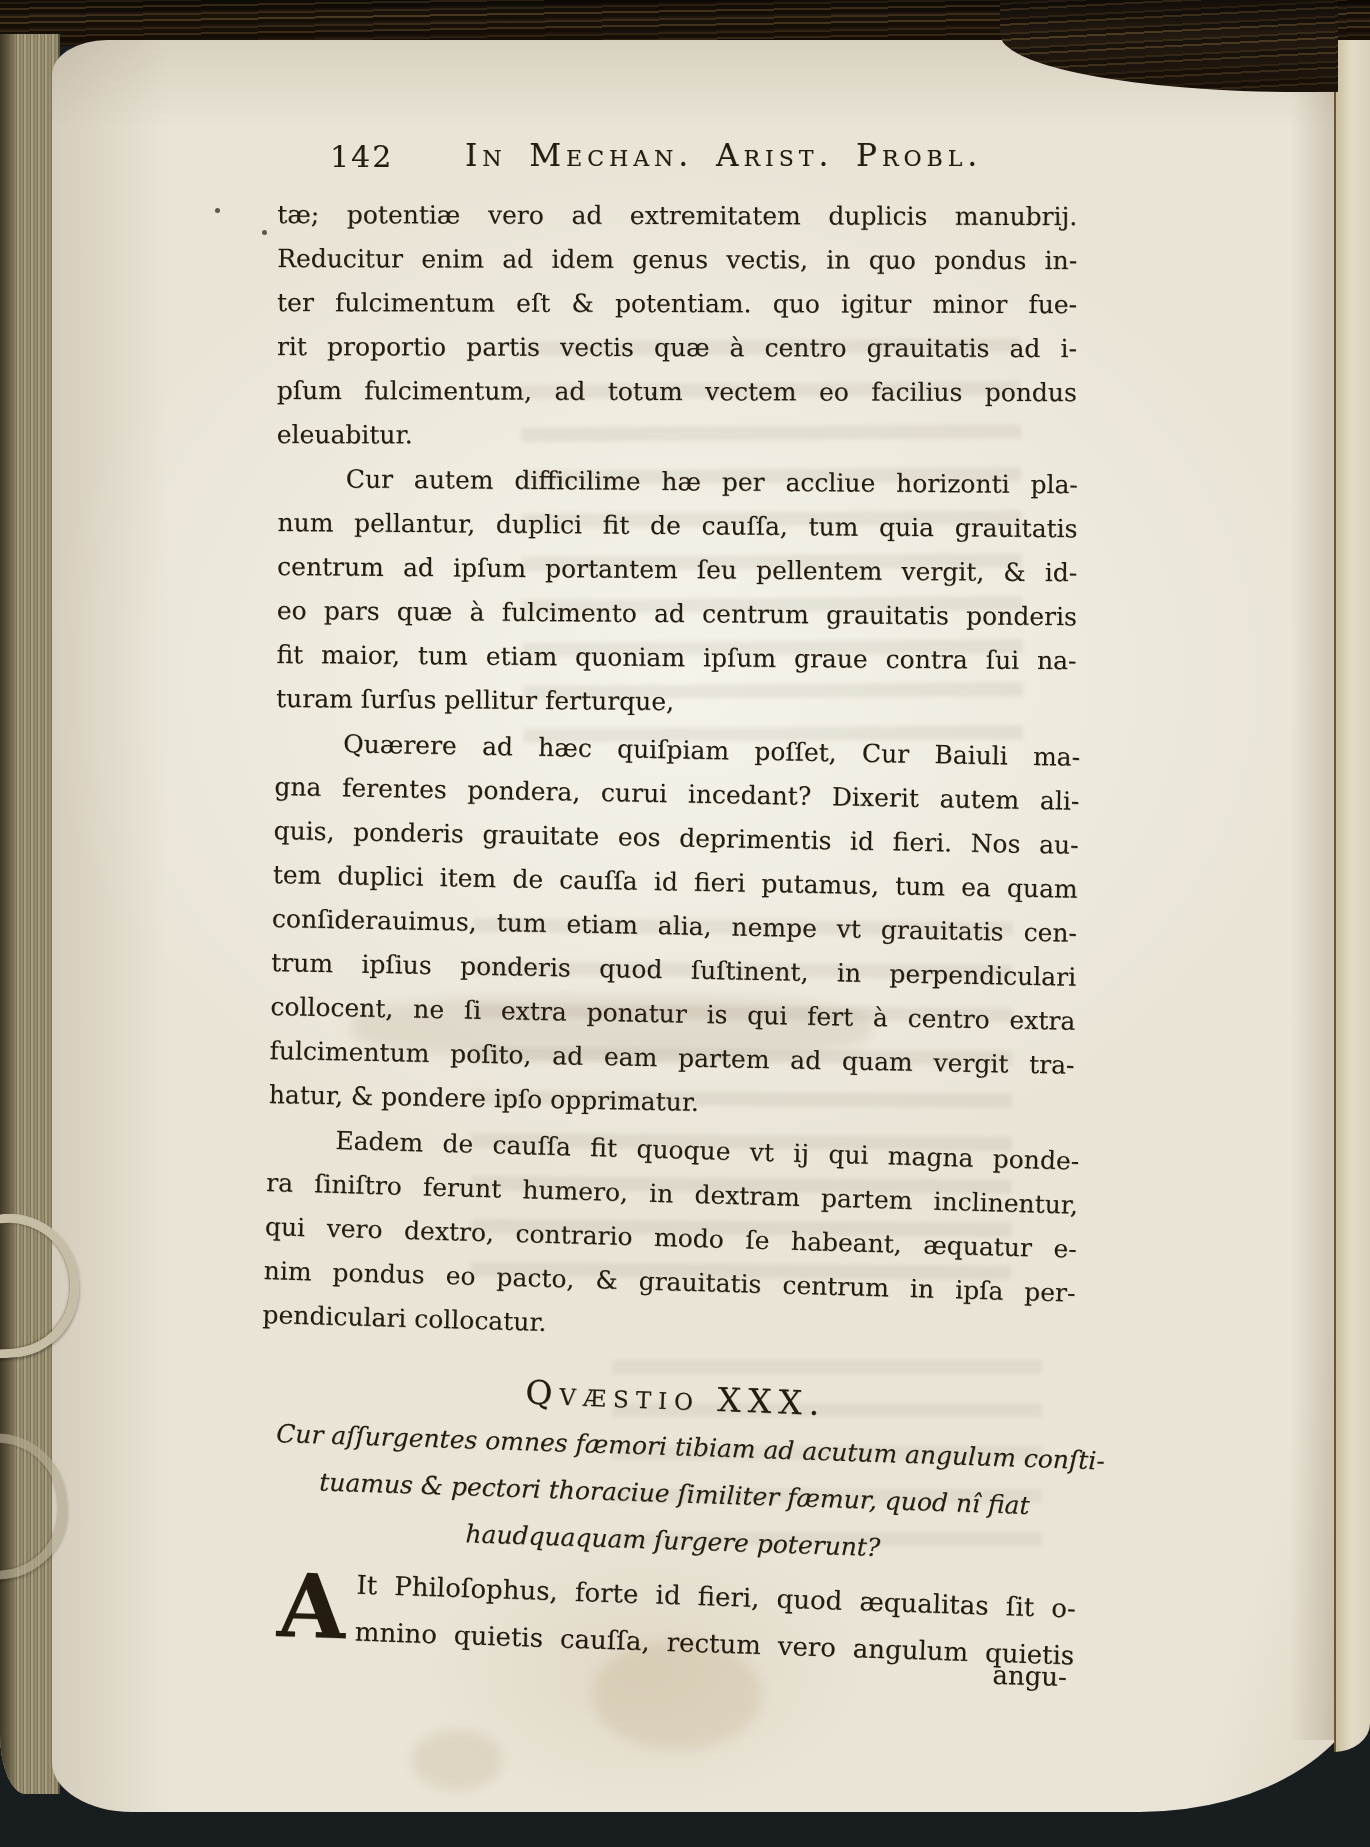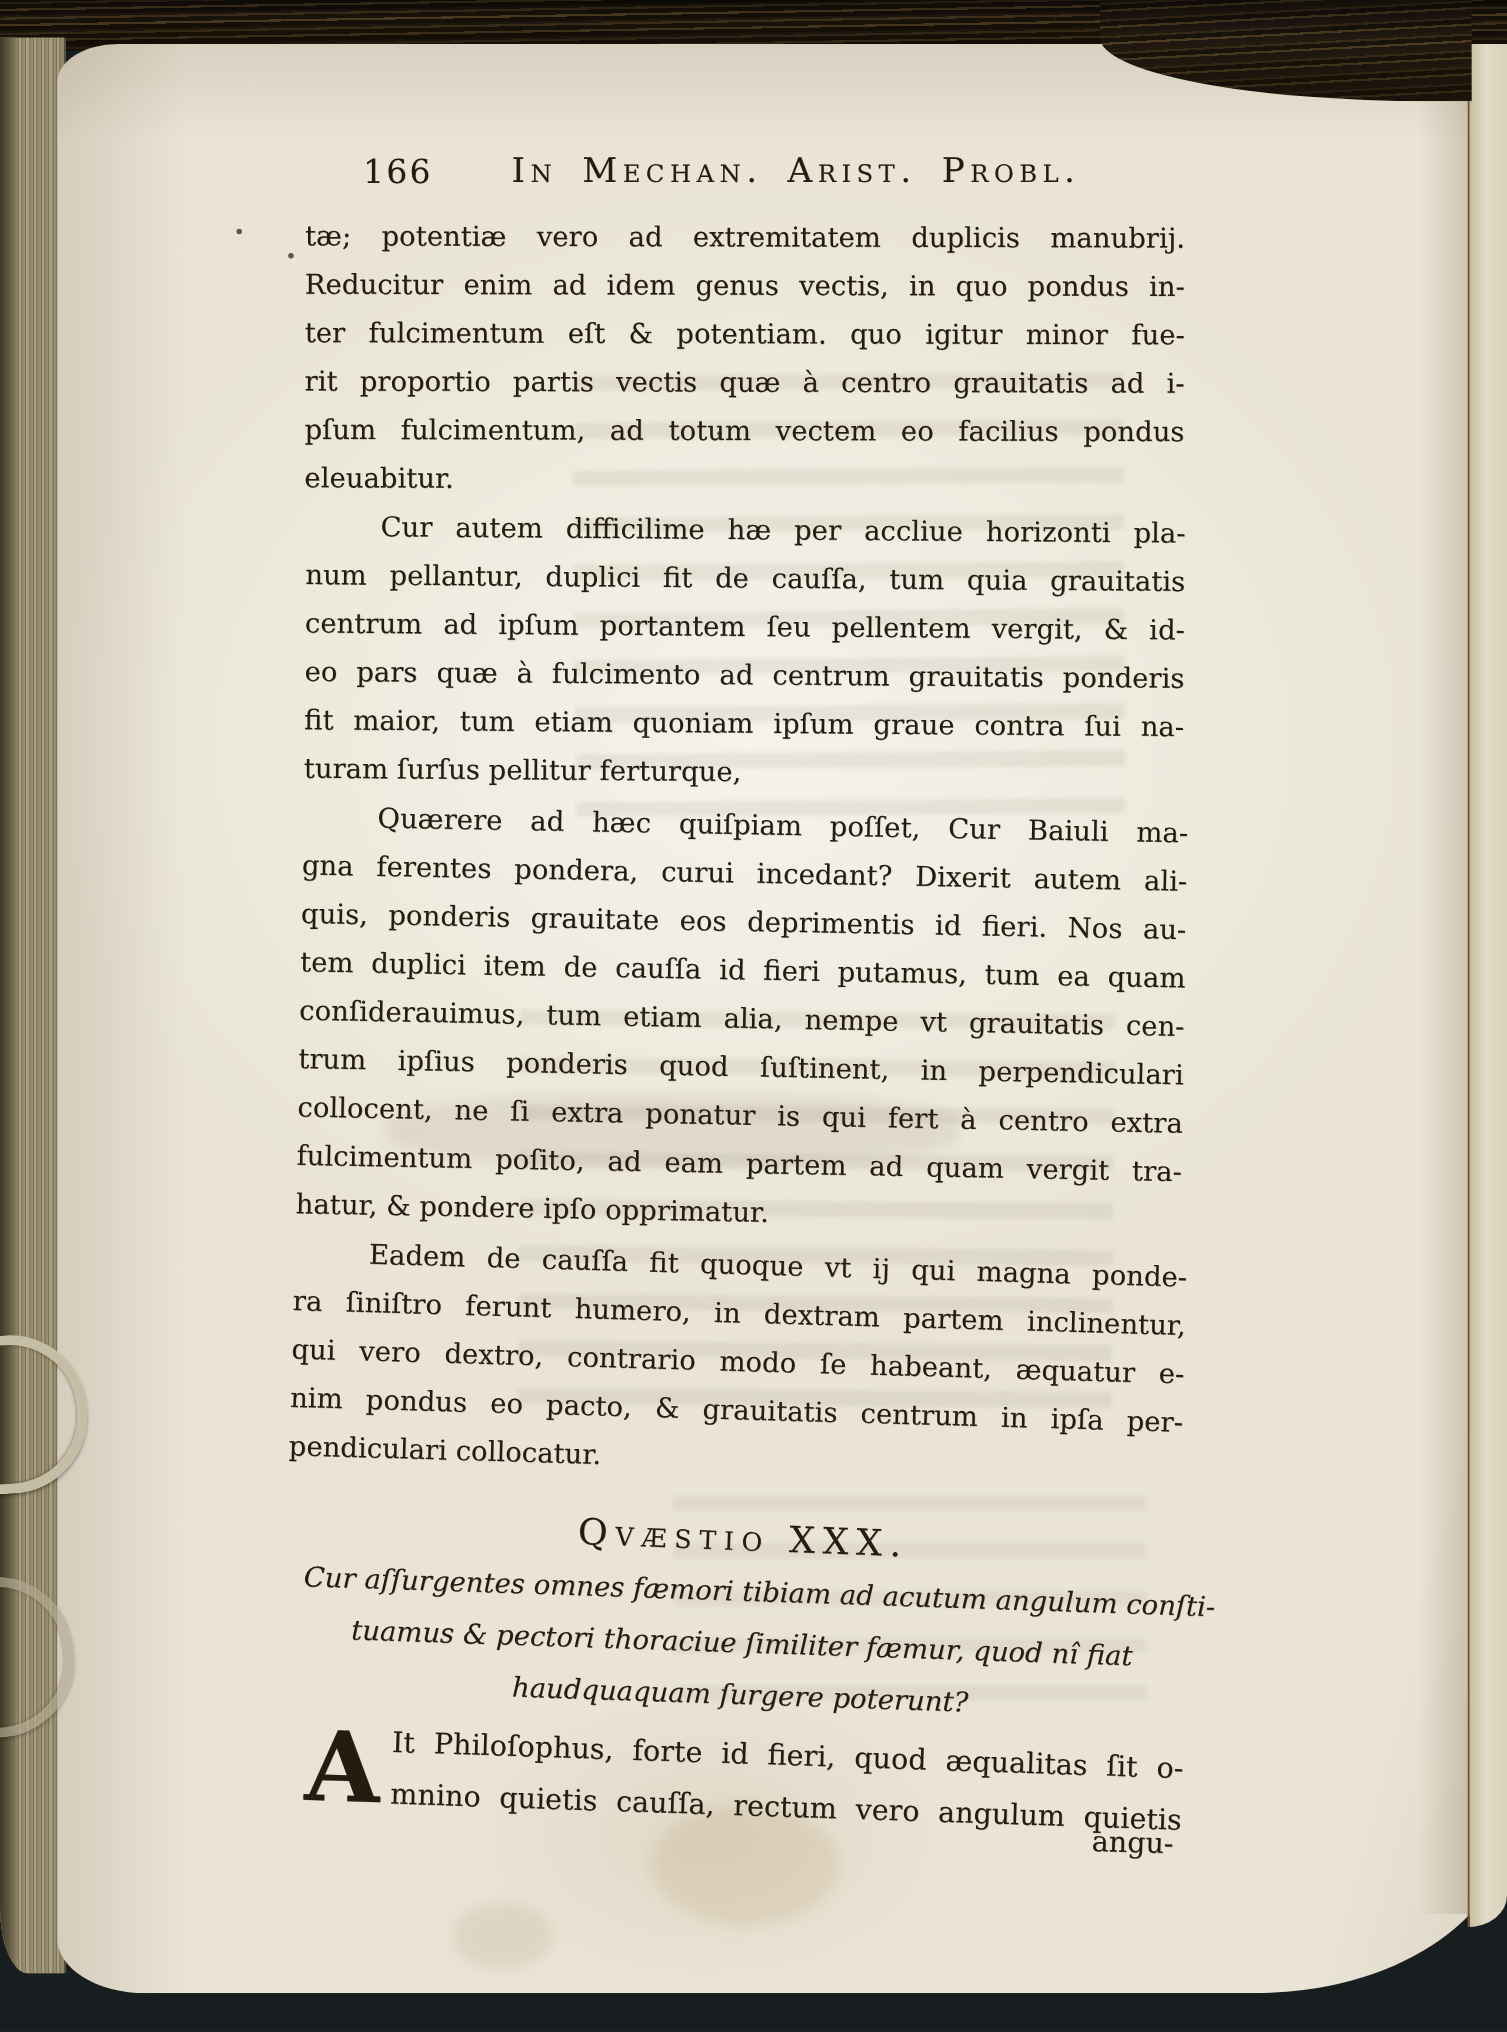--- a/index.html
+++ b/index.html
@@ -112,21 +112,21 @@
     <div class="ghost ghost3"></div>
     <div class="stain stain1"></div>
     <div class="stain stain2"></div>
     <div class="stain stain3"></div>
     <div class="speck speck1"></div>
     <div class="speck speck2"></div>
     <div class="speck speck3"></div>
 
     <div class="content">
       <div class="header-row">
-        <span class="pagenum">166</span>
+        <span class="pagenum">142</span>
         <span class="runhead">In Mechan. Arist. Probl.</span>
       </div>
 
       <div class="paras">
           <div class="para p0">
             <div class="tline">tæ; potentiæ vero ad extremitatem duplicis manubrij.</div>
             <div class="tline">Reducitur enim ad idem genus vectis, in quo pondus in-</div>
             <div class="tline">ter fulcimentum eſt &amp; potentiam.  quo igitur minor fue-</div>
             <div class="tline">rit proportio partis vectis quæ à centro grauitatis ad i-</div>
             <div class="tline">pſum fulcimentum, ad totum vectem eo facilius pondus</div>

